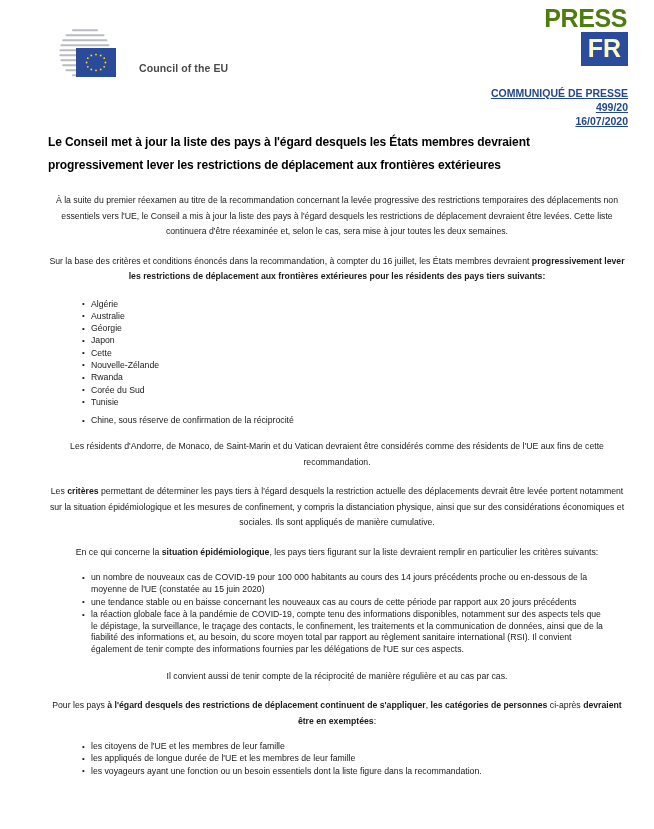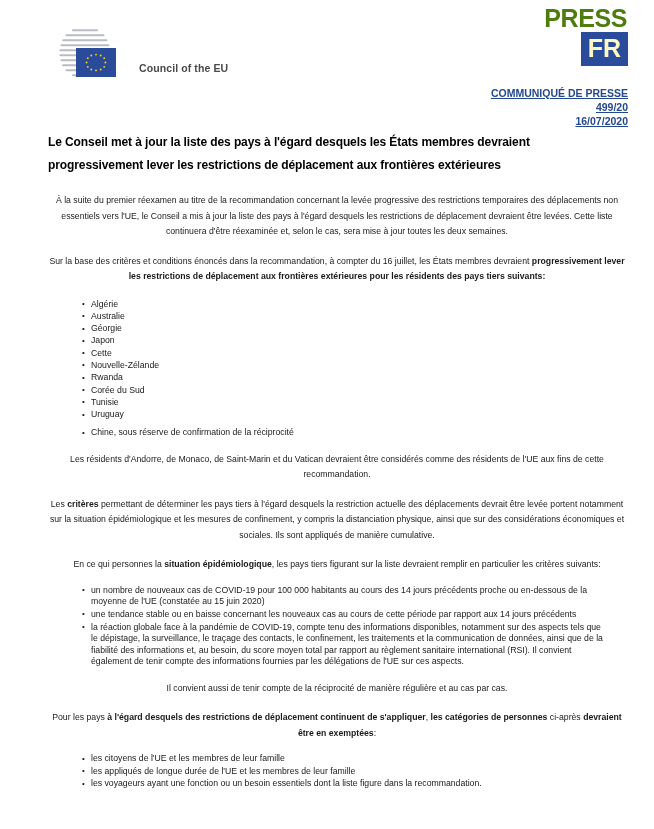--- a/index.html
+++ b/index.html
@@ -198,36 +198,35 @@
     <ul class="blist">
       <li>Algérie</li>
       <li>Australie</li>
       <li>Géorgie</li>
       <li>Japon</li>
       <li>Cette</li>
       <li>Nouvelle-Zélande</li>
       <li>Rwanda</li>
       <li>Corée du Sud</li>
       <li>Tunisie</li>
-      <li>Uruguay</li>
     </ul>
 
     <ul class="blist" style="margin-top:-6px;">
       <li>Chine, sous réserve de confirmation de la réciprocité</li>
     </ul>
 
     <p class="para">Les résidents d'Andorre, de Monaco, de Saint-Marin et du Vatican devraient être considérés comme des résidents de l'UE aux fins de cette recommandation.</p>
 
     <p class="para"><span>Les </span><span class="b">critères</span><span> permettant de déterminer les pays tiers à l'égard desquels la restriction actuelle des déplacements devrait être levée portent notamment sur la situation épidémiologique et les mesures de confinement, y compris la distanciation physique, ainsi que sur des considérations économiques et sociales. Ils sont appliqués de manière cumulative.</span></p>
 
-    <p class="para tight"><span>En ce qui personnes la </span><span class="b">situation épidémiologique</span><span>, les pays tiers figurant sur la liste devraient remplir en particulier les critères suivants:</span></p>
+    <p class="para tight"><span>En ce qui concerne la </span><span class="b">situation épidémiologique</span><span>, les pays tiers figurant sur la liste devraient remplir en particulier les critères suivants:</span></p>
 
     <ul class="blist wide">
       <li>un nombre de nouveaux cas de COVID-19 pour 100 000 habitants au cours des 14 jours précédents proche ou en-dessous de la moyenne de l'UE (constatée au 15 juin 2020)</li>
-      <li>une tendance stable ou en baisse concernant les nouveaux cas au cours de cette période par rapport aux 14 jours précédents</li>
+      <li>une tendance stable ou en baisse concernant les nouveaux cas au cours de cette période par rapport aux 20 jours précédents</li>
       <li>la réaction globale face à la pandémie de COVID-19, compte tenu des informations disponibles, notamment sur des aspects tels que le dépistage, la surveillance, le traçage des contacts, le confinement, les traitements et la communication de données, ainsi que de la fiabilité des informations et, au besoin, du score moyen total par rapport au règlement sanitaire international (RSI). Il convient également de tenir compte des informations fournies par les délégations de l'UE sur ces aspects.</li>
     </ul>
 
     <p class="para">Il convient aussi de tenir compte de la réciprocité de manière régulière et au cas par cas.</p>
 
     <p class="para tight"><span>Pour les pays </span><span class="b">à l'égard desquels des restrictions de déplacement continuent de s'appliquer</span><span>, </span><span class="b">les catégories de personnes</span><span> ci-après </span><span class="b">devraient être en exemptées</span><span>:</span></p>
 
     <ul class="blist">
       <li>les citoyens de l'UE et les membres de leur famille</li>
       <li>les appliqués de longue durée de l'UE et les membres de leur famille</li>

